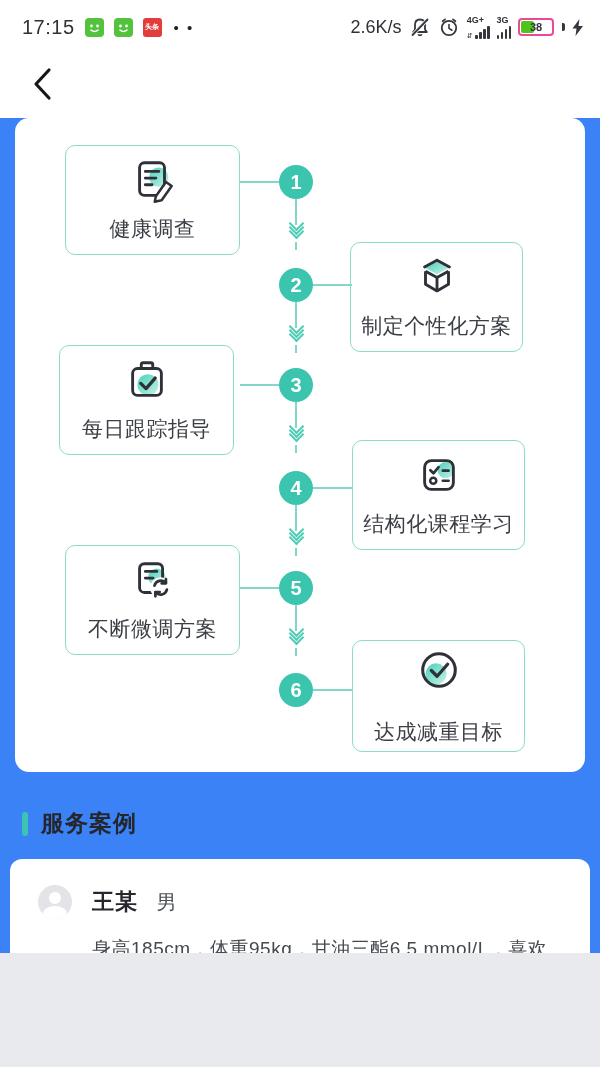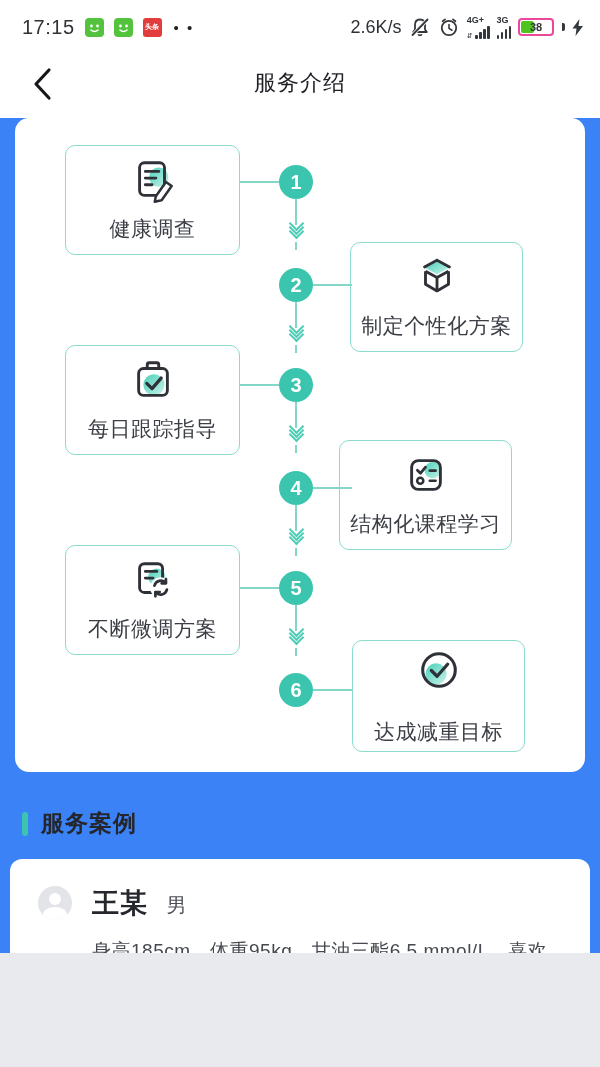--- a/index.html
+++ b/index.html
@@ -56,21 +56,21 @@
     transform:rotate(45deg); margin-top:-7px; }
   .chev:first-of-type { margin-top:1px; }
   .vgap-dash { width:1.5px; height:8px; background:#82d7c7; margin-top:5px; }
   
   .case-card { margin:20px 10px 0 10px; background:#fff; border-radius:12px 12px 0 0;
     padding:26px 28px 30px 28px; min-height:160px; }
   .case-head { display:flex; align-items:center; gap:20px; }
   .avatar { width:34px; height:34px; border-radius:50%; background:#e3e4e8; position:relative; overflow:hidden; flex:none; }
   .avatar-head { position:absolute; left:11px; top:7px; width:12px; height:12px; border-radius:50%; background:#fff; }
   .avatar-body { position:absolute; left:5px; top:21px; width:24px; height:16px; border-radius:50% 50% 0 0; background:#fff; }
-  .case-name { font-size:27px; font-weight:bold; color:#26272d; letter-spacing:1px; }
+  .case-name { font-size:22px; font-weight:bold; color:#26272d; letter-spacing:1px; }
   .case-gender { font-size:20px; color:#4b4e55; margin-left:14px; }
   .case-desc { margin:14px 0 0 54px; font-size:19px; color:#45494f; line-height:1.65; letter-spacing:.5px; }
   .icon-svg { display:block; }
 </style>
 </head>
 <body>
 
 <div class="phone">
 
   <div class="statusbar">
@@ -141,21 +141,20 @@
       </span>
     </div>
   </div>
 
   <div class="nav">
     <div class="nav-back">
       <svg class="icon-svg" width="22" height="34" viewBox="0 0 22 34">
         <path d="M18 3 L5 17 L18 31" fill="none" stroke="#17181c" stroke-width="3.2" stroke-linecap="round" stroke-linejoin="round"></path>
       </svg>
     </div>
-    <div class="nav-title">服务介绍</div>
   </div>
 
 
   <div class="flow-card">
 
     <div class="fbox" style="left:50px; top:27px; width:175px; height:110px;">
       <svg class="icon-svg" width="46" height="46" viewBox="0 0 48 48">
         <defs>
             <linearGradient id="tg1" x1="0" y1="0" x2="1" y2="1">
           <stop offset="0" stop-color="#49d0ba"></stop>
@@ -179,37 +178,37 @@
             </linearGradient>
           </defs>
         <path d="M24 8 L36 14.5 24 21 12 14.5 Z" fill="url(#tg2)"></path>
         <path d="M24 6.5 L37 13.5 M24 6.5 L11 13.5" stroke="#2f3138" stroke-width="3" stroke-linecap="round"></path>
         <path d="M12 18 V31.5 L24 38.5 36 31.5 V18" fill="none" stroke="#2f3138" stroke-width="3" stroke-linejoin="round"></path>
         <path d="M12 18 L24 24.5 36 18 M24 24.5 V38.5" fill="none" stroke="#2f3138" stroke-width="3" stroke-linejoin="round"></path>
       </svg>
       <span class="fbox-label">制定个性化方案</span>
     </div>
 
-    <div class="fbox" style="left:50px; top:227px; width:175px; height:110px;">
+    <div class="fbox" style="left:44px; top:227px; width:175px; height:110px;">
       <svg class="icon-svg" width="46" height="46" viewBox="0 0 48 48">
         <defs>
             <linearGradient id="tg3" x1="0" y1="0" x2="1" y2="1">
           <stop offset="0" stop-color="#49d0ba"></stop>
               <stop offset="1" stop-color="#c8f2e8"></stop>
             </linearGradient>
           </defs>
         <circle cx="25" cy="29" r="11" fill="url(#tg3)"></circle>
         <rect x="9" y="12" width="30" height="28" rx="5" fill="none" stroke="#2f3138" stroke-width="3"></rect>
         <path d="M18 12 V8 a2 2 0 0 1 2-2 h8 a2 2 0 0 1 2 2 v4" fill="none" stroke="#2f3138" stroke-width="3"></path>
         <path d="M17.5 27.5 l5.5 5.5 9.5-11" fill="none" stroke="#2f3138" stroke-width="3.4" stroke-linecap="round" stroke-linejoin="round"></path>
       </svg>
       <span class="fbox-label">每日跟踪指导</span>
     </div>
 
-    <div class="fbox" style="left:324px; top:322px; width:173px; height:110px;">
+    <div class="fbox" style="left:337px; top:322px; width:173px; height:110px;">
       <svg class="icon-svg" width="46" height="46" viewBox="0 0 48 48">
         <defs>
             <linearGradient id="tg4" x1="0" y1="0" x2="1" y2="1">
           <stop offset="0" stop-color="#49d0ba"></stop>
               <stop offset="1" stop-color="#c8f2e8"></stop>
             </linearGradient>
           </defs>
         <circle cx="31" cy="19" r="8.5" fill="url(#tg4)"></circle>
         <rect x="9" y="9" width="30" height="30" rx="7" fill="none" stroke="#2f3138" stroke-width="3"></rect>
         <path d="M15 19 l3.2 3.2 5.3-6.4" fill="none" stroke="#2f3138" stroke-width="2.8" stroke-linecap="round" stroke-linejoin="round"></path>

